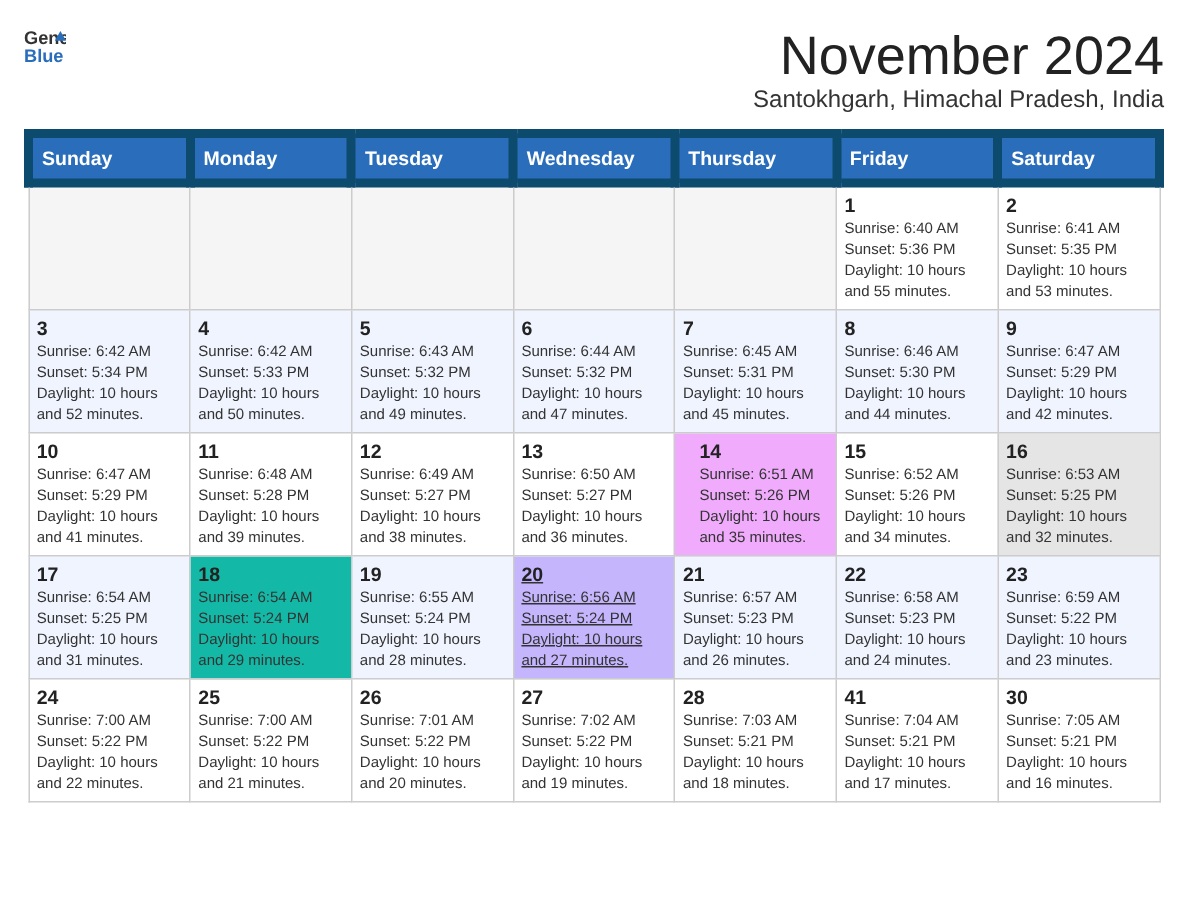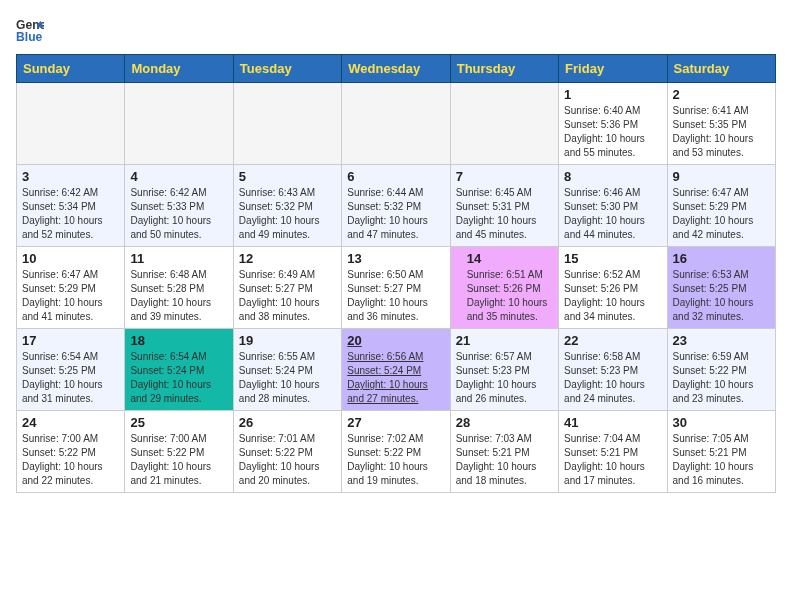--- a/index.html
+++ b/index.html
@@ -37,26 +37,26 @@
       font-size: 16px;
       color: #333;
     }
     table {
       width: 100%;
       border-collapse: collapse;
       table-layout: fixed;
     }
     .day-header {
       background-color: #2a6ebb;
-      color: #fde047;
+      color: #ffffff;
       text-align: left;
       padding: 6px 6px;
       font-size: 13px;
       font-weight: bold;
-      border: 1px solid #0c4a6e;
+      border: 6px solid #0c4a6e;
     }
     td {
       border: 1px solid #ccc;
       vertical-align: top;
       padding: 4px 5px;
       font-size: 10.5px;
       color: #333;
       height: 80px;
       background: #fff;
     }
@@ -82,20 +82,24 @@
 </head>
 <body>
 
 <div class="header-section">
   <div class="logo">
     <svg class="logo-icon" viewBox="0 0 30 30" xmlns="http://www.w3.org/2000/svg">
       <text x="0" y="14" font-size="13" font-weight="bold" fill="#333">General</text>
       <text x="0" y="27" font-size="13" font-weight="bold" fill="#2a6ebb">Blue</text>
       <polygon points="26,5 30,12 22,12" fill="#2a6ebb"></polygon>
     </svg>
+  </div>
+  <div class="title-section">
+    <div class="main-title">November 2024</div>
+    <div class="subtitle">Santokhgarh, Himachal Pradesh, India</div>
   </div>
 </div>
 
 <table>
   <thead>
     <tr>
     <th class="day-header">Sunday</th>
         <th class="day-header">Monday</th>
         <th class="day-header">Tuesday</th>
         <th class="day-header">Wednesday</th>
@@ -168,21 +172,21 @@
           <div class="day-info">Sunrise: 6:50 AM<br>Sunset: 5:27 PM<br>Daylight: 10 hours and 36 minutes.</div>
         </td>
         <td style="background: #f0abfc; padding-left: 16px;">
           <span class="day-num">14</span>
           <div class="day-info">Sunrise: 6:51 AM<br>Sunset: 5:26 PM<br>Daylight: 10 hours and 35 minutes.</div>
         </td>
         <td style="background: rgb(255, 255, 255);">
           <span class="day-num">15</span>
           <div class="day-info">Sunrise: 6:52 AM<br>Sunset: 5:26 PM<br>Daylight: 10 hours and 34 minutes.</div>
         </td>
-        <td style="background: #c4b5fd; margin-top: 20px;">
+        <td style="background: #e5e5e5; margin-top: 20px;">
           <span class="day-num">16</span>
           <div class="day-info">Sunrise: 6:53 AM<br>Sunset: 5:25 PM<br>Daylight: 10 hours and 32 minutes.</div>
         </td>
       </tr>
       <tr>
         <td style="background: rgb(240, 244, 255);">
           <span class="day-num">17</span>
           <div class="day-info">Sunrise: 6:54 AM<br>Sunset: 5:25 PM<br>Daylight: 10 hours and 31 minutes.</div>
         </td>
         <td style="background: #14b8a6; margin-top: 32px;">

